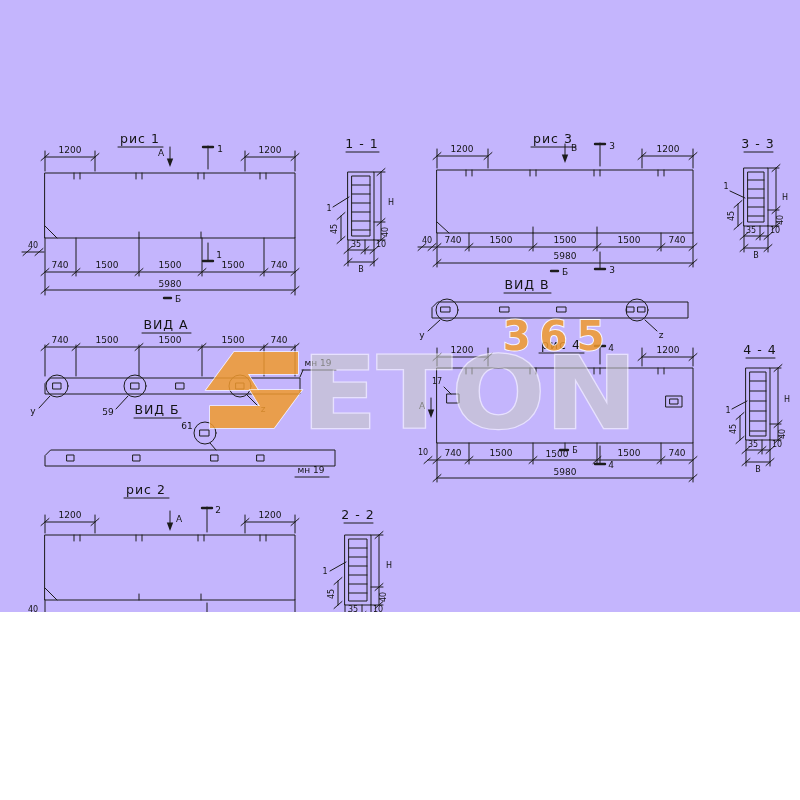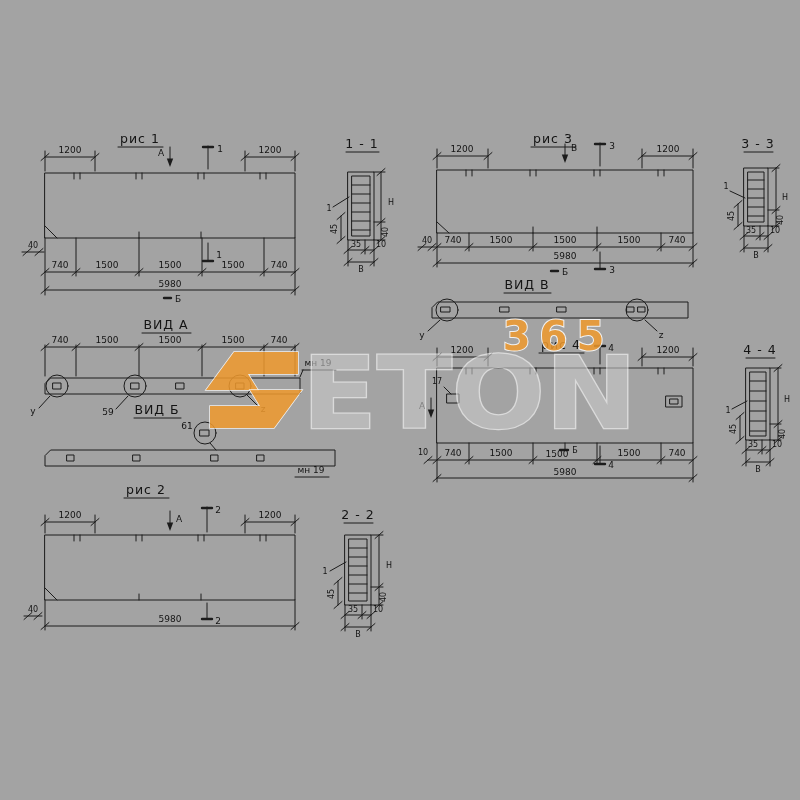--- a/index.html
+++ b/index.html
@@ -1,16 +1,16 @@
 <!DOCTYPE html>
 <html><head>
 <meta charset="utf-8">
 <style>
   html,body{margin:0;padding:0;background:#ffffff}
-  .sheet{width:800px;height:800px;background:#a3a3a3;overflow:hidden;position:relative}
+  .sheet{width:800px;height:612px;background:#c4b5fd;overflow:hidden;position:relative}
   svg{display:block}
   .dw{stroke:#1c1c1c;stroke-width:1;fill:none;stroke-linecap:round;stroke-linejoin:round}
   .dw .thk{stroke-width:2.4}
   .dw .fl{fill:#1c1c1c;stroke:none}
   text{font-family:"DejaVu Sans",sans-serif;stroke:none}
   .dw text{fill:#141414;stroke:none}
   .lbl{font-size:9px;text-anchor:middle}
   .sm{font-size:8px;text-anchor:middle}
   .ttl{font-size:12.5px;text-anchor:middle;letter-spacing:1px}
   .wm-365{font-size:40px;font-weight:bold;letter-spacing:9px;opacity:.85;stroke:#ffffff;stroke-width:2;paint-order:stroke}

